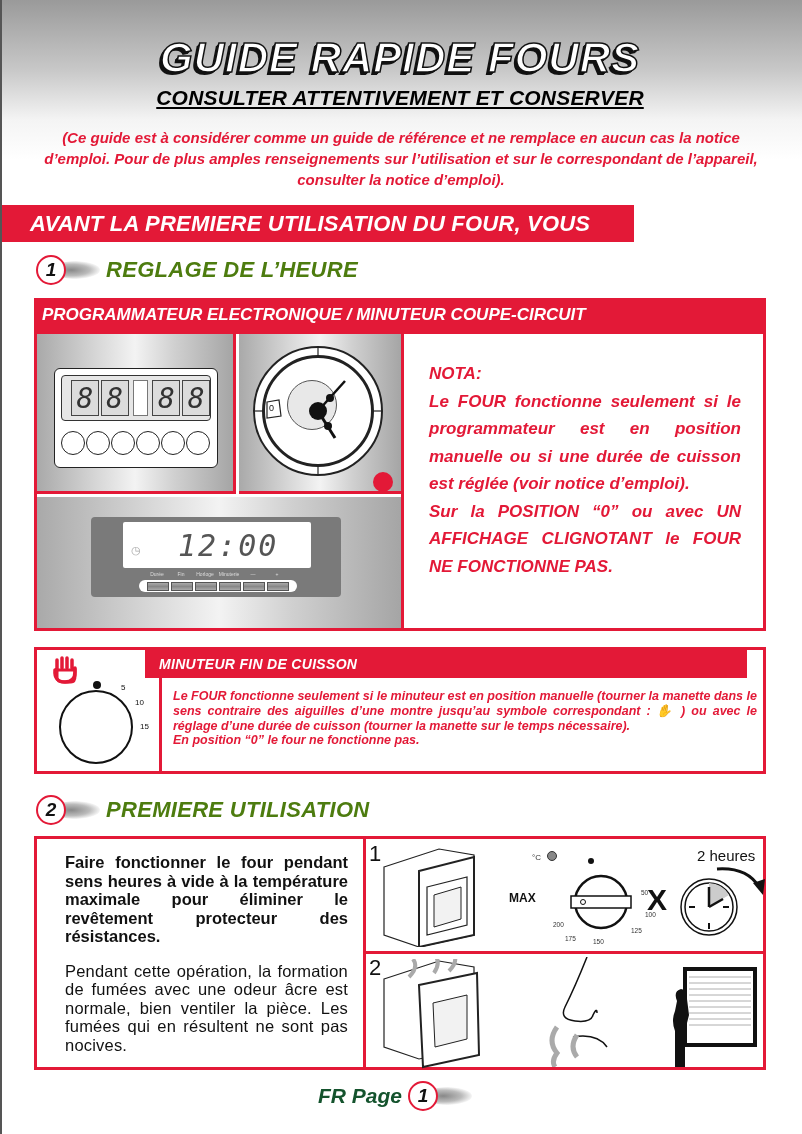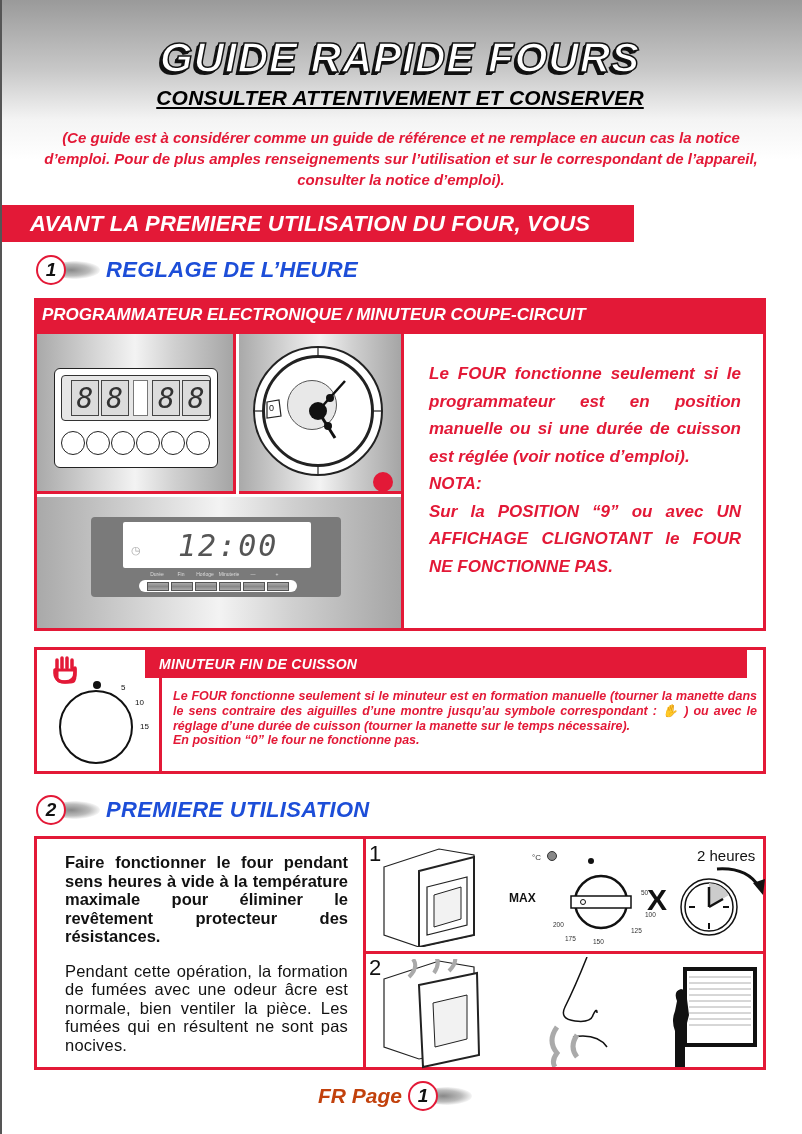--- a/index.html
+++ b/index.html
@@ -19,21 +19,21 @@
   .intro { position: absolute; left: 28px; top: 127px; width: 746px; text-align: center;
     color: #e31937; font-weight: bold; font-style: italic; font-size: 15px; line-height: 21px; }
   .redbar { position: absolute; background: #e31937; color: #fff; font-weight: 900; font-style: italic; }
   .avant { left: 2px; top: 205px; width: 632px; height: 37px; font-size: 22px; line-height: 37px; padding-left: 28px; letter-spacing: 0.2px; }
 
   .step-head { position: absolute; display: flex; align-items: center; }
   .step-num { width: 30px; height: 30px; border: 2.5px solid #e31937; border-radius: 50%; background: #fff;
     display: flex; align-items: center; justify-content: center; font-weight: 900; font-style: italic; font-size: 19px; color: #111; position: relative; z-index: 2; }
   .step-shadow { width: 48px; height: 18px; margin-left: -14px; border-radius: 50%;
     background: radial-gradient(ellipse at 40% 50%, #888 0%, #bbb 45%, rgba(255,255,255,0) 75%); z-index: 1; }
-  .step-title { font-weight: 900; font-style: italic; font-size: 22px; color: #1d4ed8; margin-left: 6px; letter-spacing: 0.3px; }
+  .step-title { font-weight: 900; font-style: italic; font-size: 22px; color: #4d7c0f; margin-left: 6px; letter-spacing: 0.3px; }
 
   .prog-bar { left: 34px; top: 298px; width: 732px; height: 34px; font-size: 17px; line-height: 34px; padding-left: 8px; }
 
   .panel-frame { position: absolute; left: 34px; top: 331px; width: 732px; height: 300px; border: 3px solid #e31937; background: #fff; }
   .metal { position: absolute; background: linear-gradient(to right, #a9a9a9 0%, #d6d6d6 30%, #f3f3f3 50%, #d0d0d0 70%, #a5a5a5 100%); }
   .metal-a { left: 0; top: 0; width: 199px; height: 160px; border-right: 3px solid #e31937; border-bottom: 3px solid #e31937; }
   .metal-b { left: 202px; top: 0; width: 162px; height: 160px; border-bottom: 3px solid #e31937; }
   .metal-c { left: 0; top: 163px; width: 364px; height: 131px; }
   .panel-divider { position: absolute; left: 364px; top: 0; width: 3px; height: 294px; background: #e31937; }
 
@@ -75,21 +75,21 @@
   .pu-normal { margin-top: 16px; font-weight: normal; letter-spacing: 0.2px; }
   .pu-divider-v { position: absolute; left: 326px; top: 0; width: 3px; height: 228px; background: #e31937; }
   .pu-divider-h { position: absolute; left: 326px; top: 112px; width: 400px; height: 3px; background: #e31937; }
   .fig-num { position: absolute; font-size: 22px; color: #111; }
   .heures { position: absolute; left: 660px; top: 8px; font-size: 15px; color: #111; }
   .max-label { position: absolute; font-weight: bold; font-size: 12px; }
   .small-tick { position: absolute; font-size: 6.5px; color: #333; }
   .bigx { position: absolute; font-weight: 900; font-size: 30px; color: #111; }
 
   .footer { position: absolute; left: 318px; top: 1081px; display: flex; align-items: center; }
-  .footer-text { font-weight: 900; font-style: italic; font-size: 21px; color: #c2410c; margin-right: 6px; }
+  .footer-text { font-weight: 900; font-style: italic; font-size: 21px; color: #14532d; margin-right: 6px; }
 </style>
 </head>
 <body>
 
 <div class="header-band"></div>
 <div class="page-left-rule"></div>
 
 <div class="title">GUIDE RAPIDE FOURS</div>
 <div class="subtitle">CONSULTER ATTENTIVEMENT ET CONSERVER</div>
 <div class="intro">(Ce guide est à considérer comme un guide de référence et ne remplace en aucun cas la notice d’emploi. Pour de plus amples renseignements sur l’utilisation et sur le correspondant de l’appareil, consulter la notice d’emploi).</div>
@@ -167,44 +167,44 @@
         <div class="lcd-key"></div>
         <div class="lcd-key"></div>
         <div class="lcd-key"></div>
       </div>
     </div>
   </div>
 
   <div class="panel-divider"></div>
 
   <div class="nota">
+    <div>NOTA:</div>
     <div>Le FOUR fonctionne seulement si le programmateur est en position manuelle ou si une durée de cuisson est réglée (voir notice d’emploi).</div>
-    <div>NOTA:</div>
-    <div>Sur la POSITION “9” ou avec UN AFFICHAGE CLIGNOTANT le FOUR NE FONCTIONNE PAS.</div>
+    <div>Sur la POSITION “0” ou avec UN AFFICHAGE CLIGNOTANT le FOUR NE FONCTIONNE PAS.</div>
   </div>
 </div>
 
 <div class="minut-frame">
   <div class="minut-left">
     <div class="hand-icon">
       <svg width="30" height="30" viewBox="0 0 30 30">
         <path d="M6 14 L6 4 M11 12 L11 2 M16 12 L16 2 M21 12 L21 4 M4 14 Q3 26 14 26 Q24 26 24 16 L24 12" fill="none" stroke="#e31937" stroke-width="3.5" stroke-linecap="round"></path>
         <path d="M6 14 L6 22 Q6 26 14 26 L20 26 Q24 26 24 20 L24 14 Z" fill="none" stroke="#e31937" stroke-width="3"></path>
       </svg>
     </div>
     <div class="timer-dot"></div>
     <div class="timer-dial"></div>
     <span class="tick" style="left:84px;top:33px;">5</span>
     <span class="tick" style="left:98px;top:48px;">10</span>
     <span class="tick" style="left:103px;top:72px;">15</span>
   </div>
 </div>
 <div class="redbar minut-bar">MINUTEUR FIN DE CUISSON</div>
 <div class="minut-text">
-  <div>Le FOUR fonctionne seulement si le minuteur est en formation manuelle (tourner la manette dans le sens contraire des aiguilles d’une montre jusqu’au symbole correspondant : ✋ ) ou avec le réglage d’une durée de cuisson (tourner la manette sur le temps nécessaire).</div>
+  <div>Le FOUR fonctionne seulement si le minuteur est en position manuelle (tourner la manette dans le sens contraire des aiguilles d’une montre jusqu’au symbole correspondant : ✋ ) ou avec le réglage d’une durée de cuisson (tourner la manette sur le temps nécessaire).</div>
   <div>En position “0” le four ne fonctionne pas.</div>
 </div>
 
 <div class="step-head" style="left:36px; top:795px;">
   <div class="step-num">2</div>
   <div class="step-shadow"></div>
   <div class="step-title">PREMIERE UTILISATION</div>
 </div>
 
 <div class="pu-frame">

